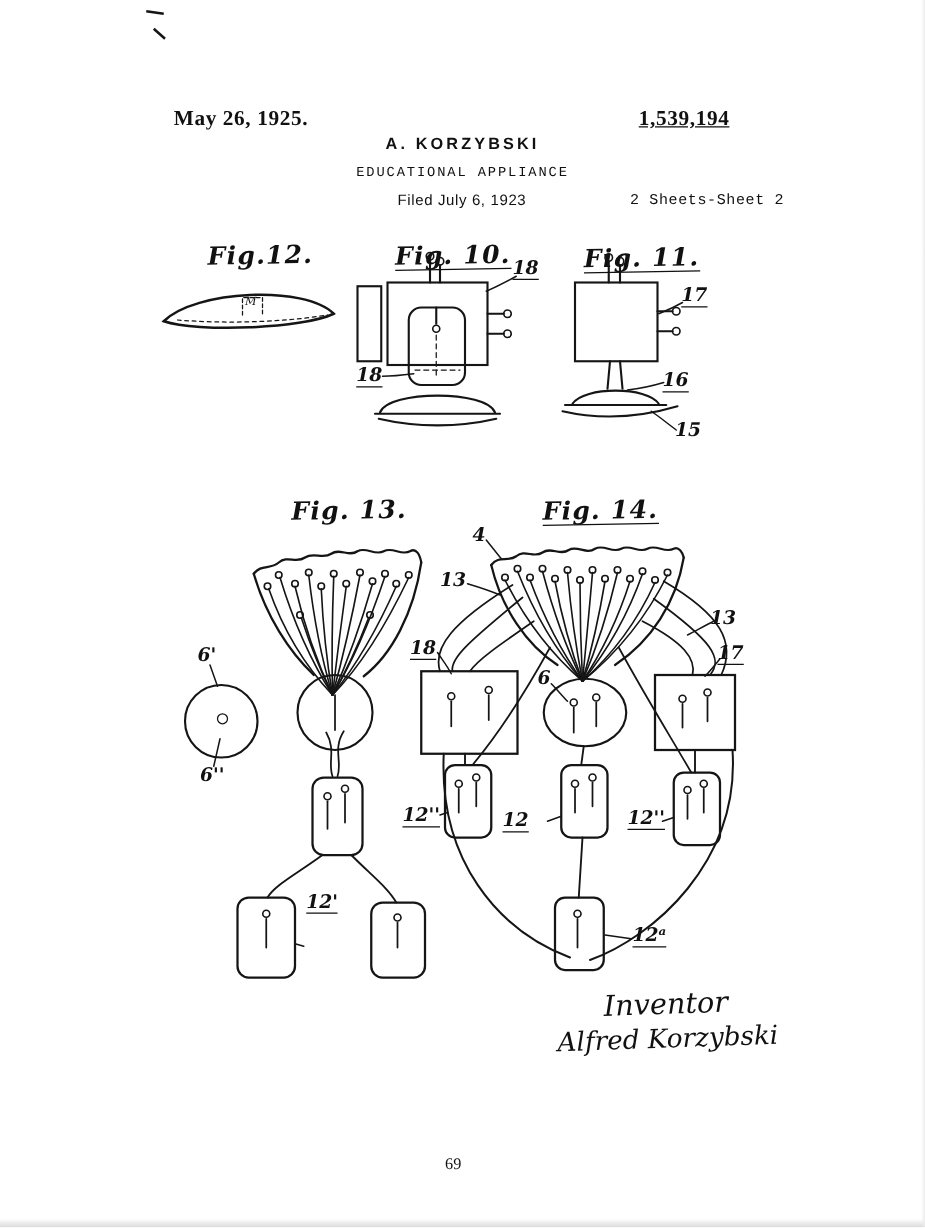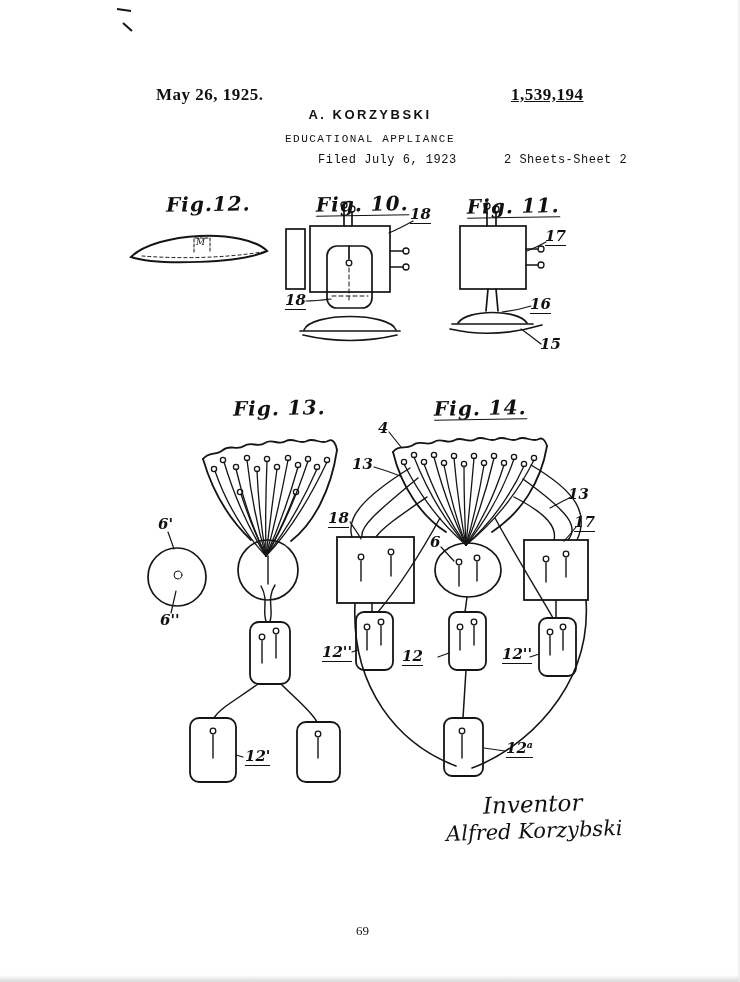--- a/index.html
+++ b/index.html
@@ -1,25 +1,25 @@
 <!DOCTYPE html>
 <html><head>
 <meta charset="utf-8">
 <style>
   html,body{margin:0;padding:0;background:#ffffff;}
   .page{
     position:relative;width:740px;height:982px;background:#ffffff;
     color:#111;font-family:"Liberation Serif",serif;overflow:hidden;
   }
   .lbl{position:absolute;white-space:nowrap;line-height:1;}
-  .header-date{font-family:"Liberation Serif",serif;font-weight:bold;font-size:17px;letter-spacing:0.5px;margin-left:17px;}
+  .header-date{font-family:"Liberation Serif",serif;font-weight:bold;font-size:17px;letter-spacing:0.5px;}
   .header-number{font-family:"Liberation Serif",serif;font-weight:bold;font-size:17px;letter-spacing:0.5px;text-decoration:underline;}
   .header-name{font-family:"Liberation Sans",sans-serif;font-weight:bold;font-size:13px;letter-spacing:2.5px;left:50%;transform:translateX(-50%);}
   .header-title{font-family:"Liberation Mono",monospace;font-size:11px;letter-spacing:1.5px;left:50%;transform:translateX(-50%);}
-  .header-filed{font-family:Liberation Mono, monospace;font-size:12px;letter-spacing:0.5px;text-align:center;}
+  .header-filed{font-family:Liberation Sans, sans-serif;font-size:12px;letter-spacing:0.5px;text-align:center;}
   .header-sheet{font-family:"Liberation Mono",monospace;font-size:12px;letter-spacing:0.5px;margin-left:20px;}
   .fig-label{font-family:"DejaVu Serif",serif;font-style:italic;font-weight:bold;font-size:20px;letter-spacing:1px;transform:rotate(-1deg);}
   .ref{font-family:"DejaVu Serif",serif;font-style:italic;font-weight:bold;font-size:15px;}
   .ref-sm{font-family:"DejaVu Serif",serif;font-style:italic;font-size:9px;}
   .u{border-bottom:1.5px solid #111;padding-bottom:1px;}
   .sig1{font-family:"DejaVu Serif",serif;font-style:italic;font-size:23px;transform:rotate(-2deg);}
   .sig2{font-family:"DejaVu Serif",serif;font-style:italic;font-size:21px;transform:rotate(-2deg);}
   .page-number{font-family:"Liberation Serif",serif;font-size:13px;}
   .art{position:absolute;left:0;top:0;}
   .art path,.art line,.art rect,.art circle,.art ellipse{stroke:#151515;fill:none;}
@@ -265,21 +265,21 @@
   <div class="lbl fig-label u" style="left:434px;top:398px">Fig. 14.</div>
 
   <div class="lbl ref-sm" style="left:196px;top:238px">M</div>
   <div class="lbl ref u" style="left:410px;top:207px">18</div>
   <div class="lbl ref u" style="left:285px;top:293px">18</div>
   <div class="lbl ref u" style="left:545px;top:229px">17</div>
   <div class="lbl ref u" style="left:530px;top:297px">16</div>
   <div class="lbl ref" style="left:540px;top:337px">15</div>
   <div class="lbl ref" style="left:158px;top:517px">6'</div>
   <div class="lbl ref" style="left:160px;top:613px">6''</div>
-  <div class="lbl ref u" style="left:245px;top:749px">12'</div>
+  <div class="lbl ref u" style="left:245px;top:714px">12'</div>
   <div class="lbl ref" style="left:378px;top:421px">4</div>
   <div class="lbl ref" style="left:352px;top:457px">13</div>
   <div class="lbl ref" style="left:568px;top:487px">13</div>
   <div class="lbl ref u" style="left:328px;top:511px">18</div>
   <div class="lbl ref" style="left:430px;top:535px">6</div>
   <div class="lbl ref u" style="left:574px;top:515px">17</div>
   <div class="lbl ref u" style="left:322px;top:645px">12''</div>
   <div class="lbl ref u" style="left:402px;top:649px">12</div>
   <div class="lbl ref u" style="left:502px;top:647px">12''</div>
   <div class="lbl ref u" style="left:506px;top:741px">12ᵃ</div>

